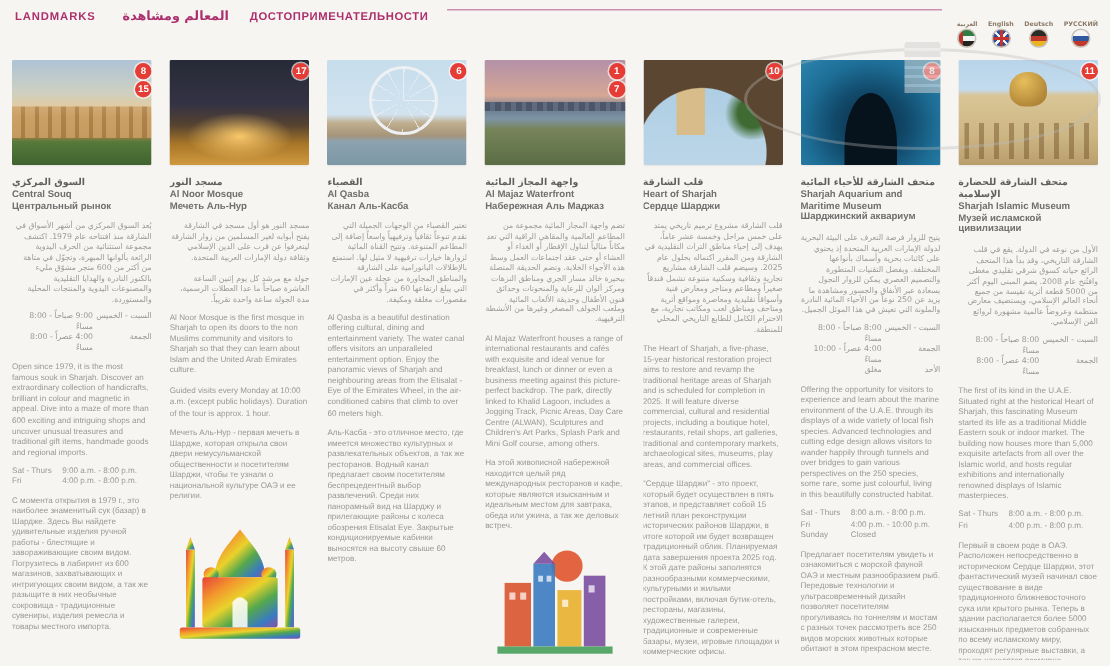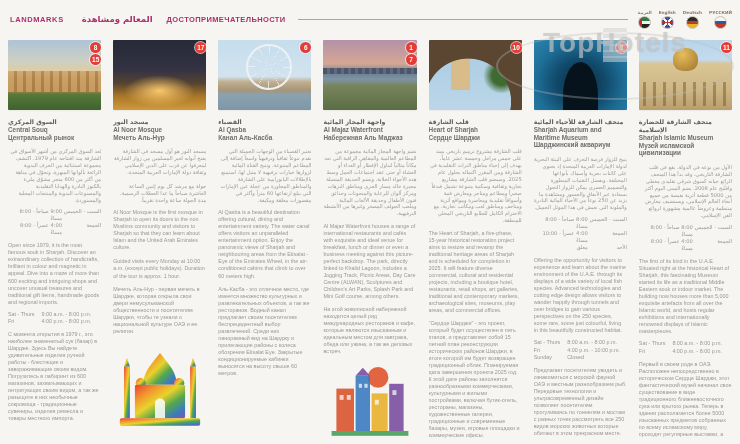--- a/index.html
+++ b/index.html
@@ -3,21 +3,21 @@
 <meta charset="utf-8">
 <style>
   html,body{margin:0;padding:0;}
   body{
     width:740px;height:444px;position:relative;overflow:hidden;
     background:#f7f5f1;
     font-family:"Liberation Sans",sans-serif;
     -webkit-font-smoothing:antialiased;
   }
   
-  .header{position:absolute;top:6px;left:10px;right:8px;height:26px;display:flex;align-items:center;}
+  .header{position:absolute;top:6px;left:10px;right:8px;height:26px;display:flex;}
   .h-title{color:#ad2f6d;font-weight:bold;font-size:7.5px;letter-spacing:.6px;white-space:nowrap;}
   .h-title.ar{font-family:"DejaVu Sans",sans-serif;font-size:8.5px;letter-spacing:0;margin:0 14px 0 18px;}
   .h-title.ru{letter-spacing:.4px;}
   .h-line{flex:1;height:1px;background:#cf8fb4;margin:0 10px 0 12px;}
   .langs{display:flex;gap:7px;align-items:flex-end;}
   .lang{display:flex;flex-direction:column;align-items:center;gap:1px;}
   .lang .lbl{font-size:4.2px;color:#8a7a6a;font-weight:bold;white-space:nowrap;font-family:"DejaVu Sans",sans-serif;}
   .flag{width:13px;height:13px;border-radius:50%;border:1px solid #c9c2b8;box-sizing:border-box;}
   .flag.uae{background-image:
       linear-gradient(90deg,#b5342c 0 30%,rgba(0,0,0,0) 30%),
@@ -355,14 +355,13 @@
           <span class="t">4:00 p.m. - 8:00 p.m.</span>
         </div>
     </div>
     <div class="p-txt">Первый в своем роде в ОАЭ. Расположен непосредственно в историческом Сердце Шарджи, этот фантастический музей начинал свое существование в виде традиционного ближневосточного сука или крытого рынка. Теперь в здании располагается более 5000 изысканных предметов собранных по всему исламскому миру, проходят регулярные выставки, а так же находятся всемирно известные исламские шедевры.</div>
   </div>
 </div>
 
 <div class="wm">
   <div class="oval"></div>
   <div class="bldg"></div>
-  <div class="l1">TopHotels</div>
 </div>
 
 </body></html>

